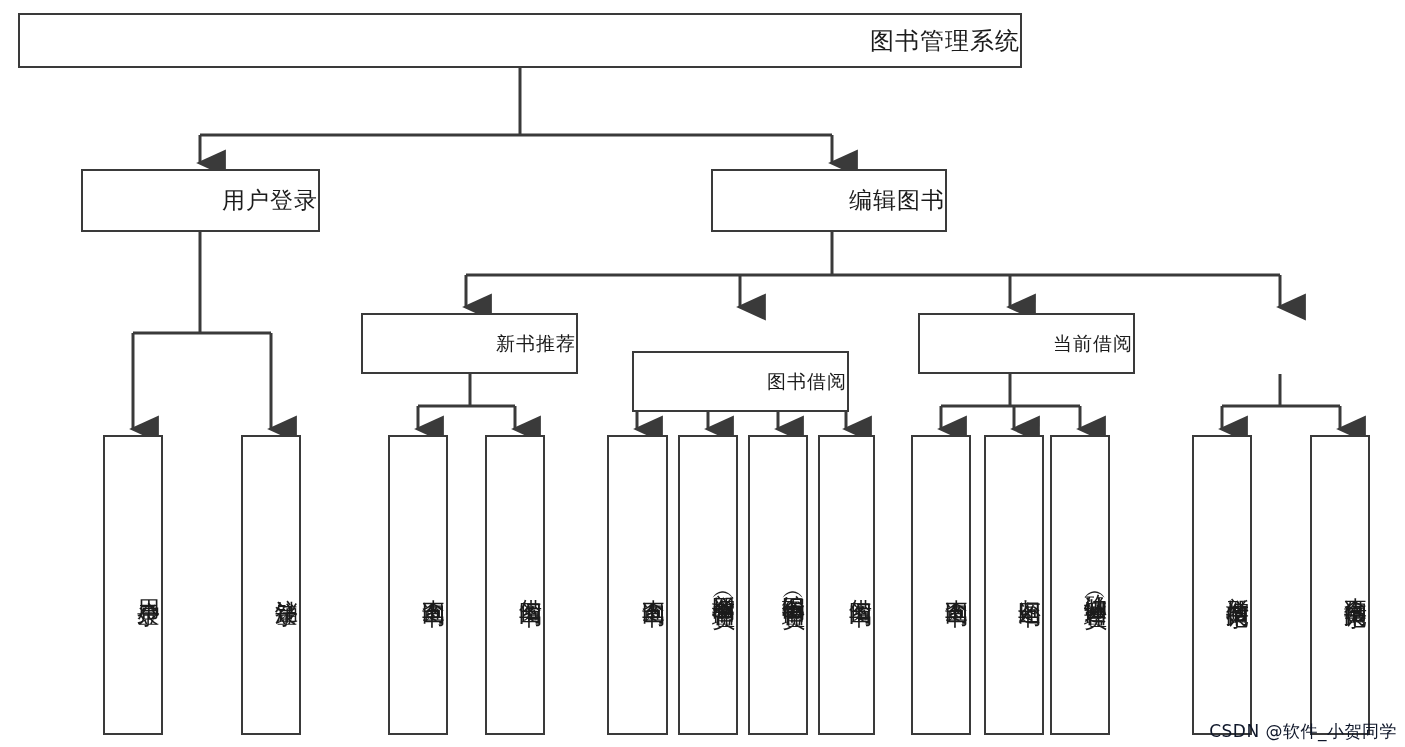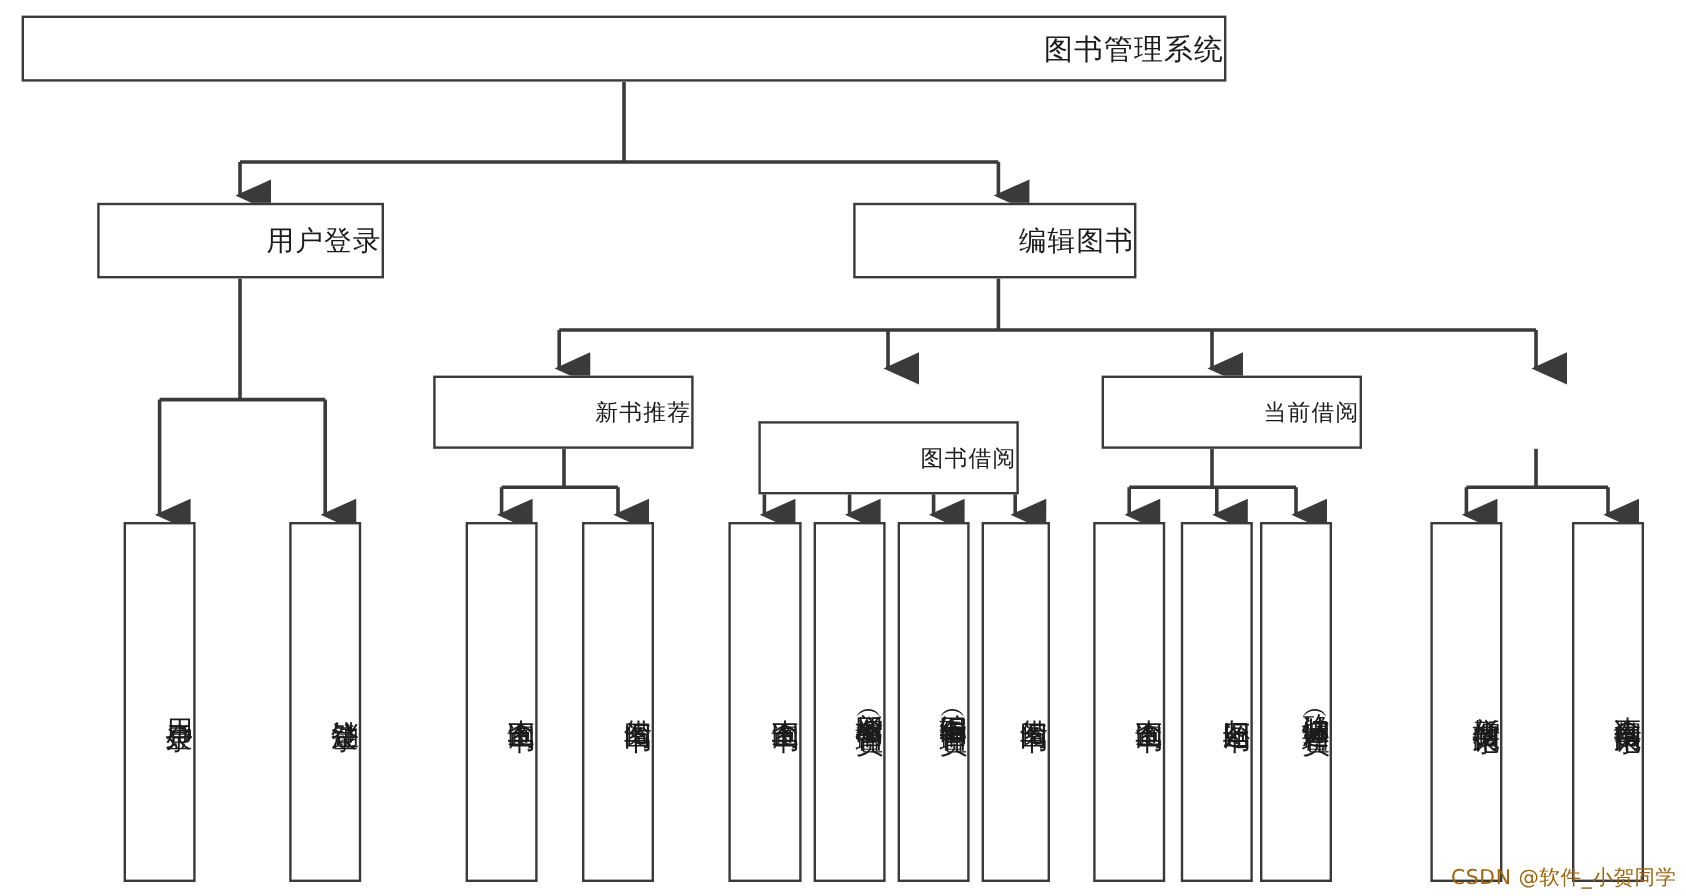--- a/index.html
+++ b/index.html
@@ -59,21 +59,21 @@
   }
   .htext {
     white-space: nowrap;
     letter-spacing: 1px;
   }
   #watermark {
     position: absolute;
     right: 8px;
     bottom: 4px;
     font-size: 17px;
-    color: #a16207;
+    color: #0f172a;
     white-space: nowrap;
     letter-spacing: 0.5px;
   }
 </style>
 </head>
 <body>
 
 <div id="canvas">
 
   <svg id="edges" viewBox="0 0 1405 747" width="1405" height="747">

